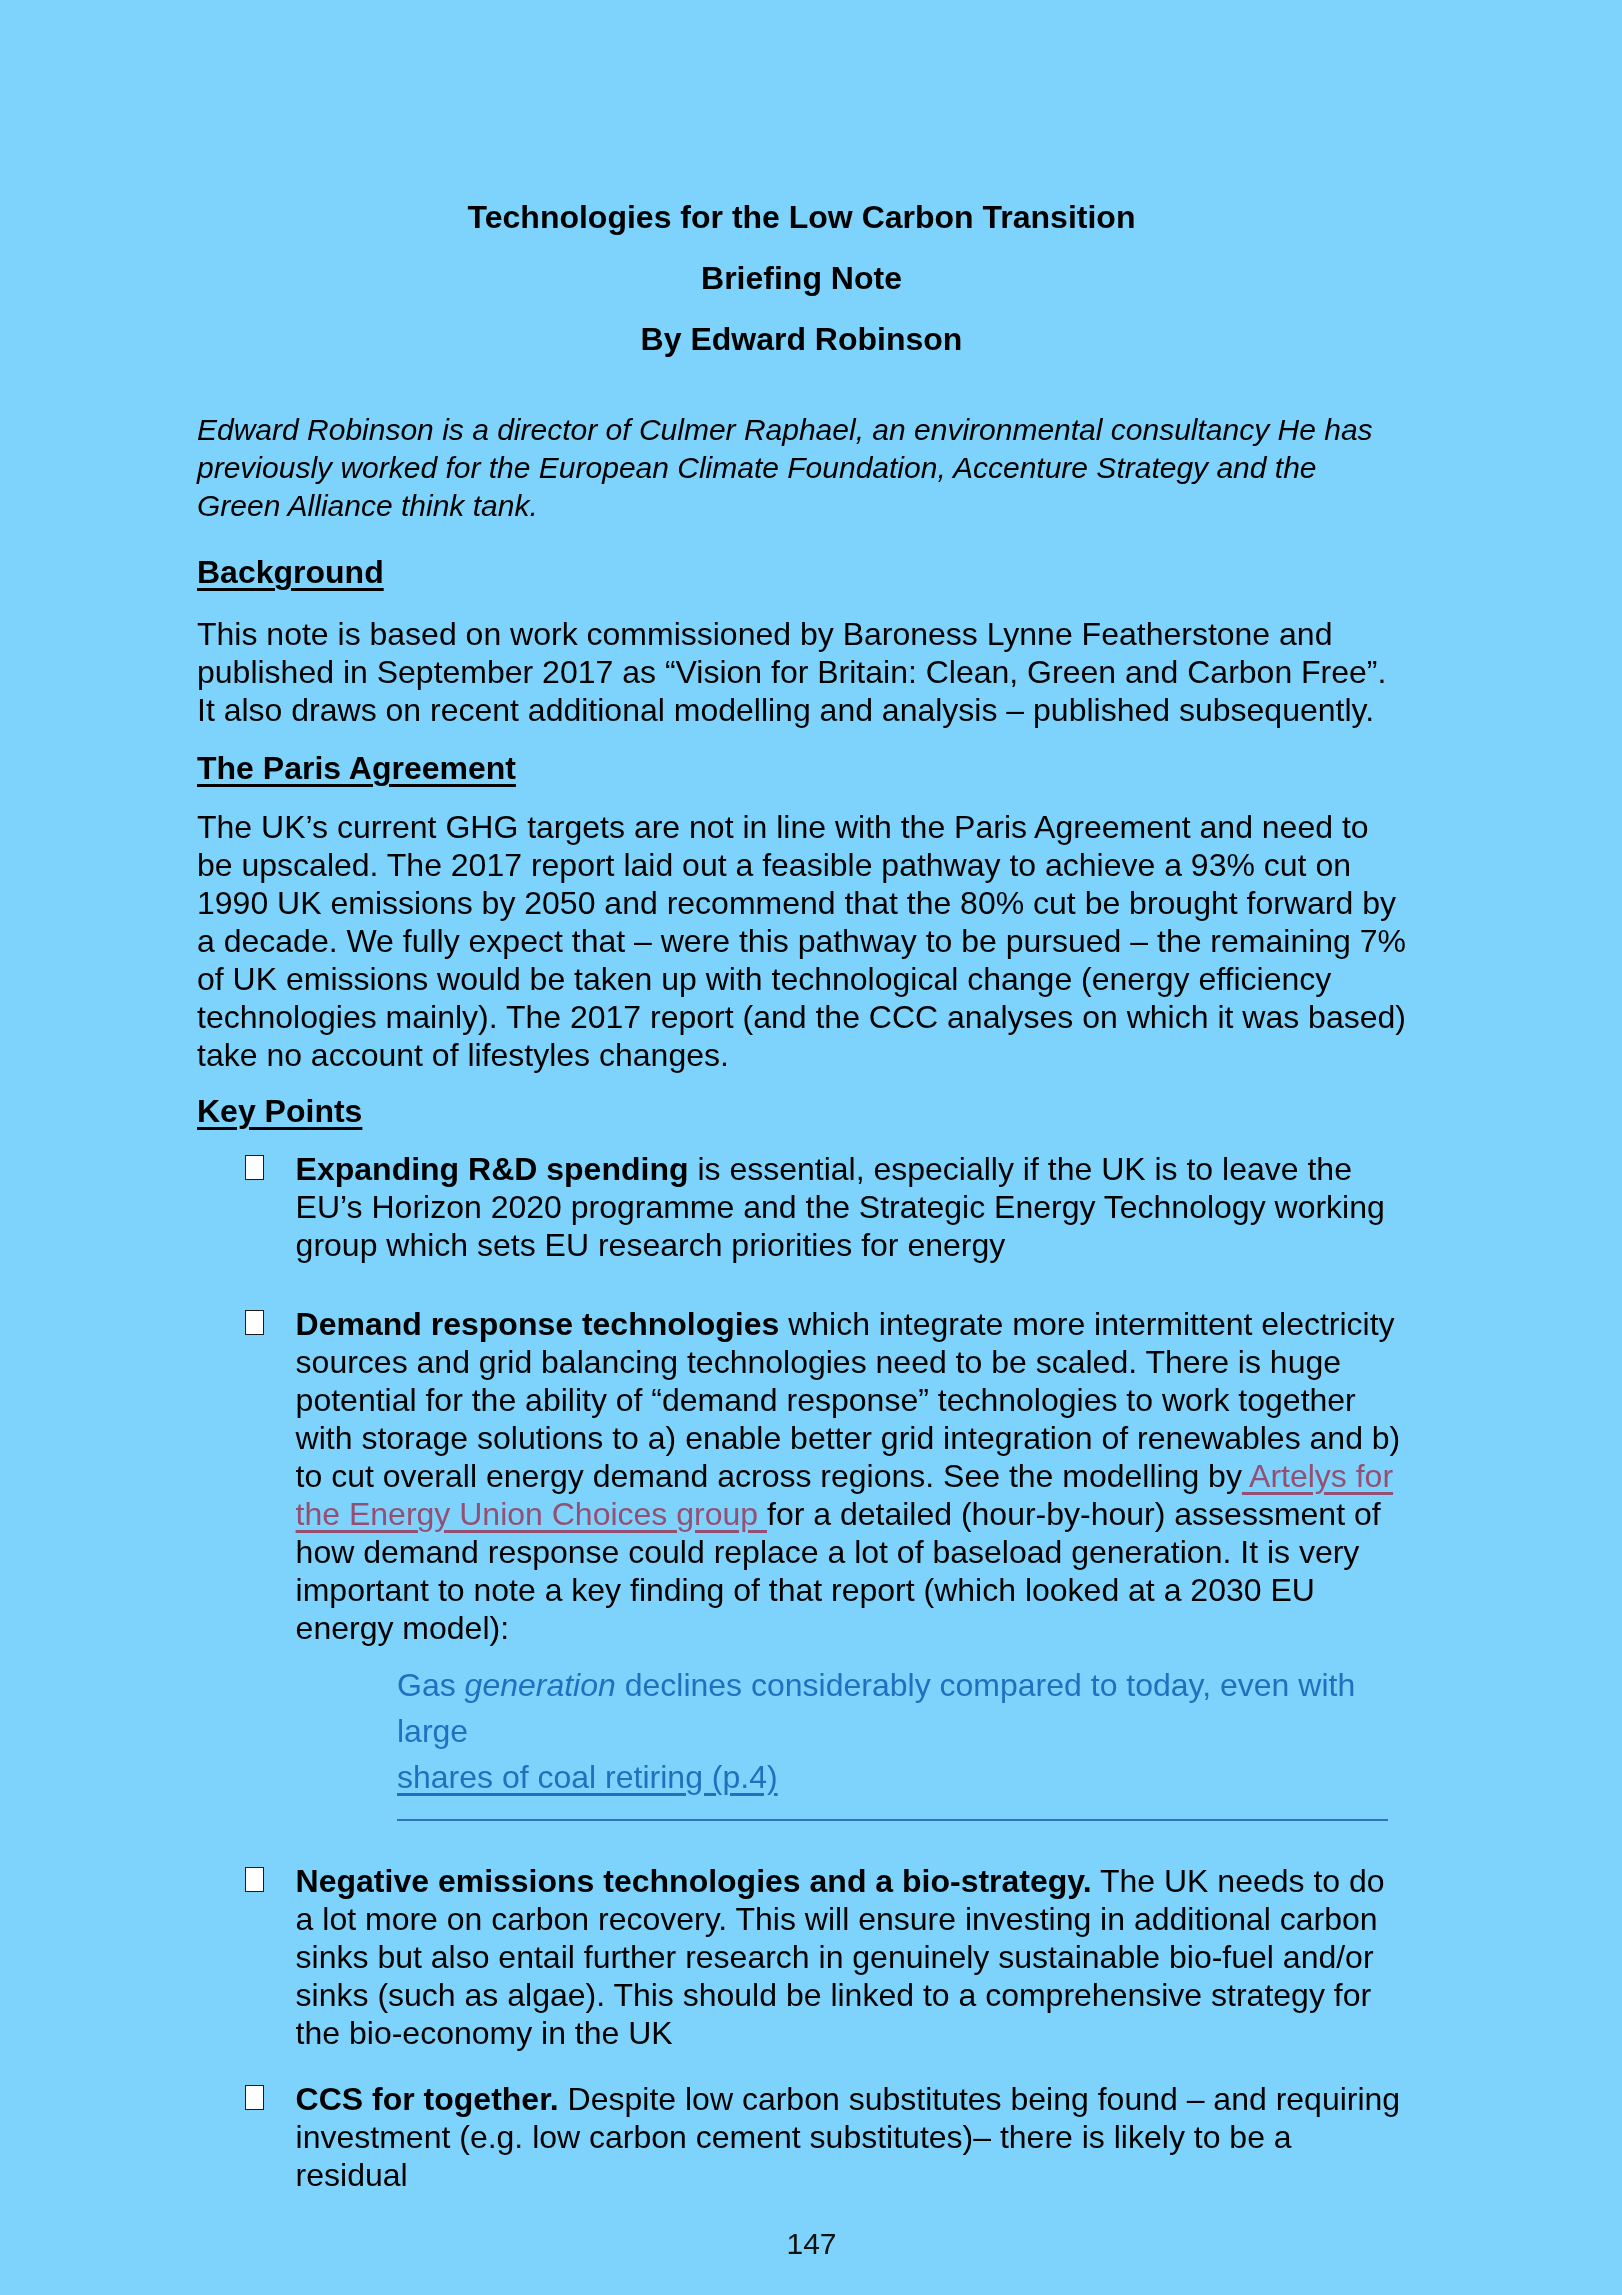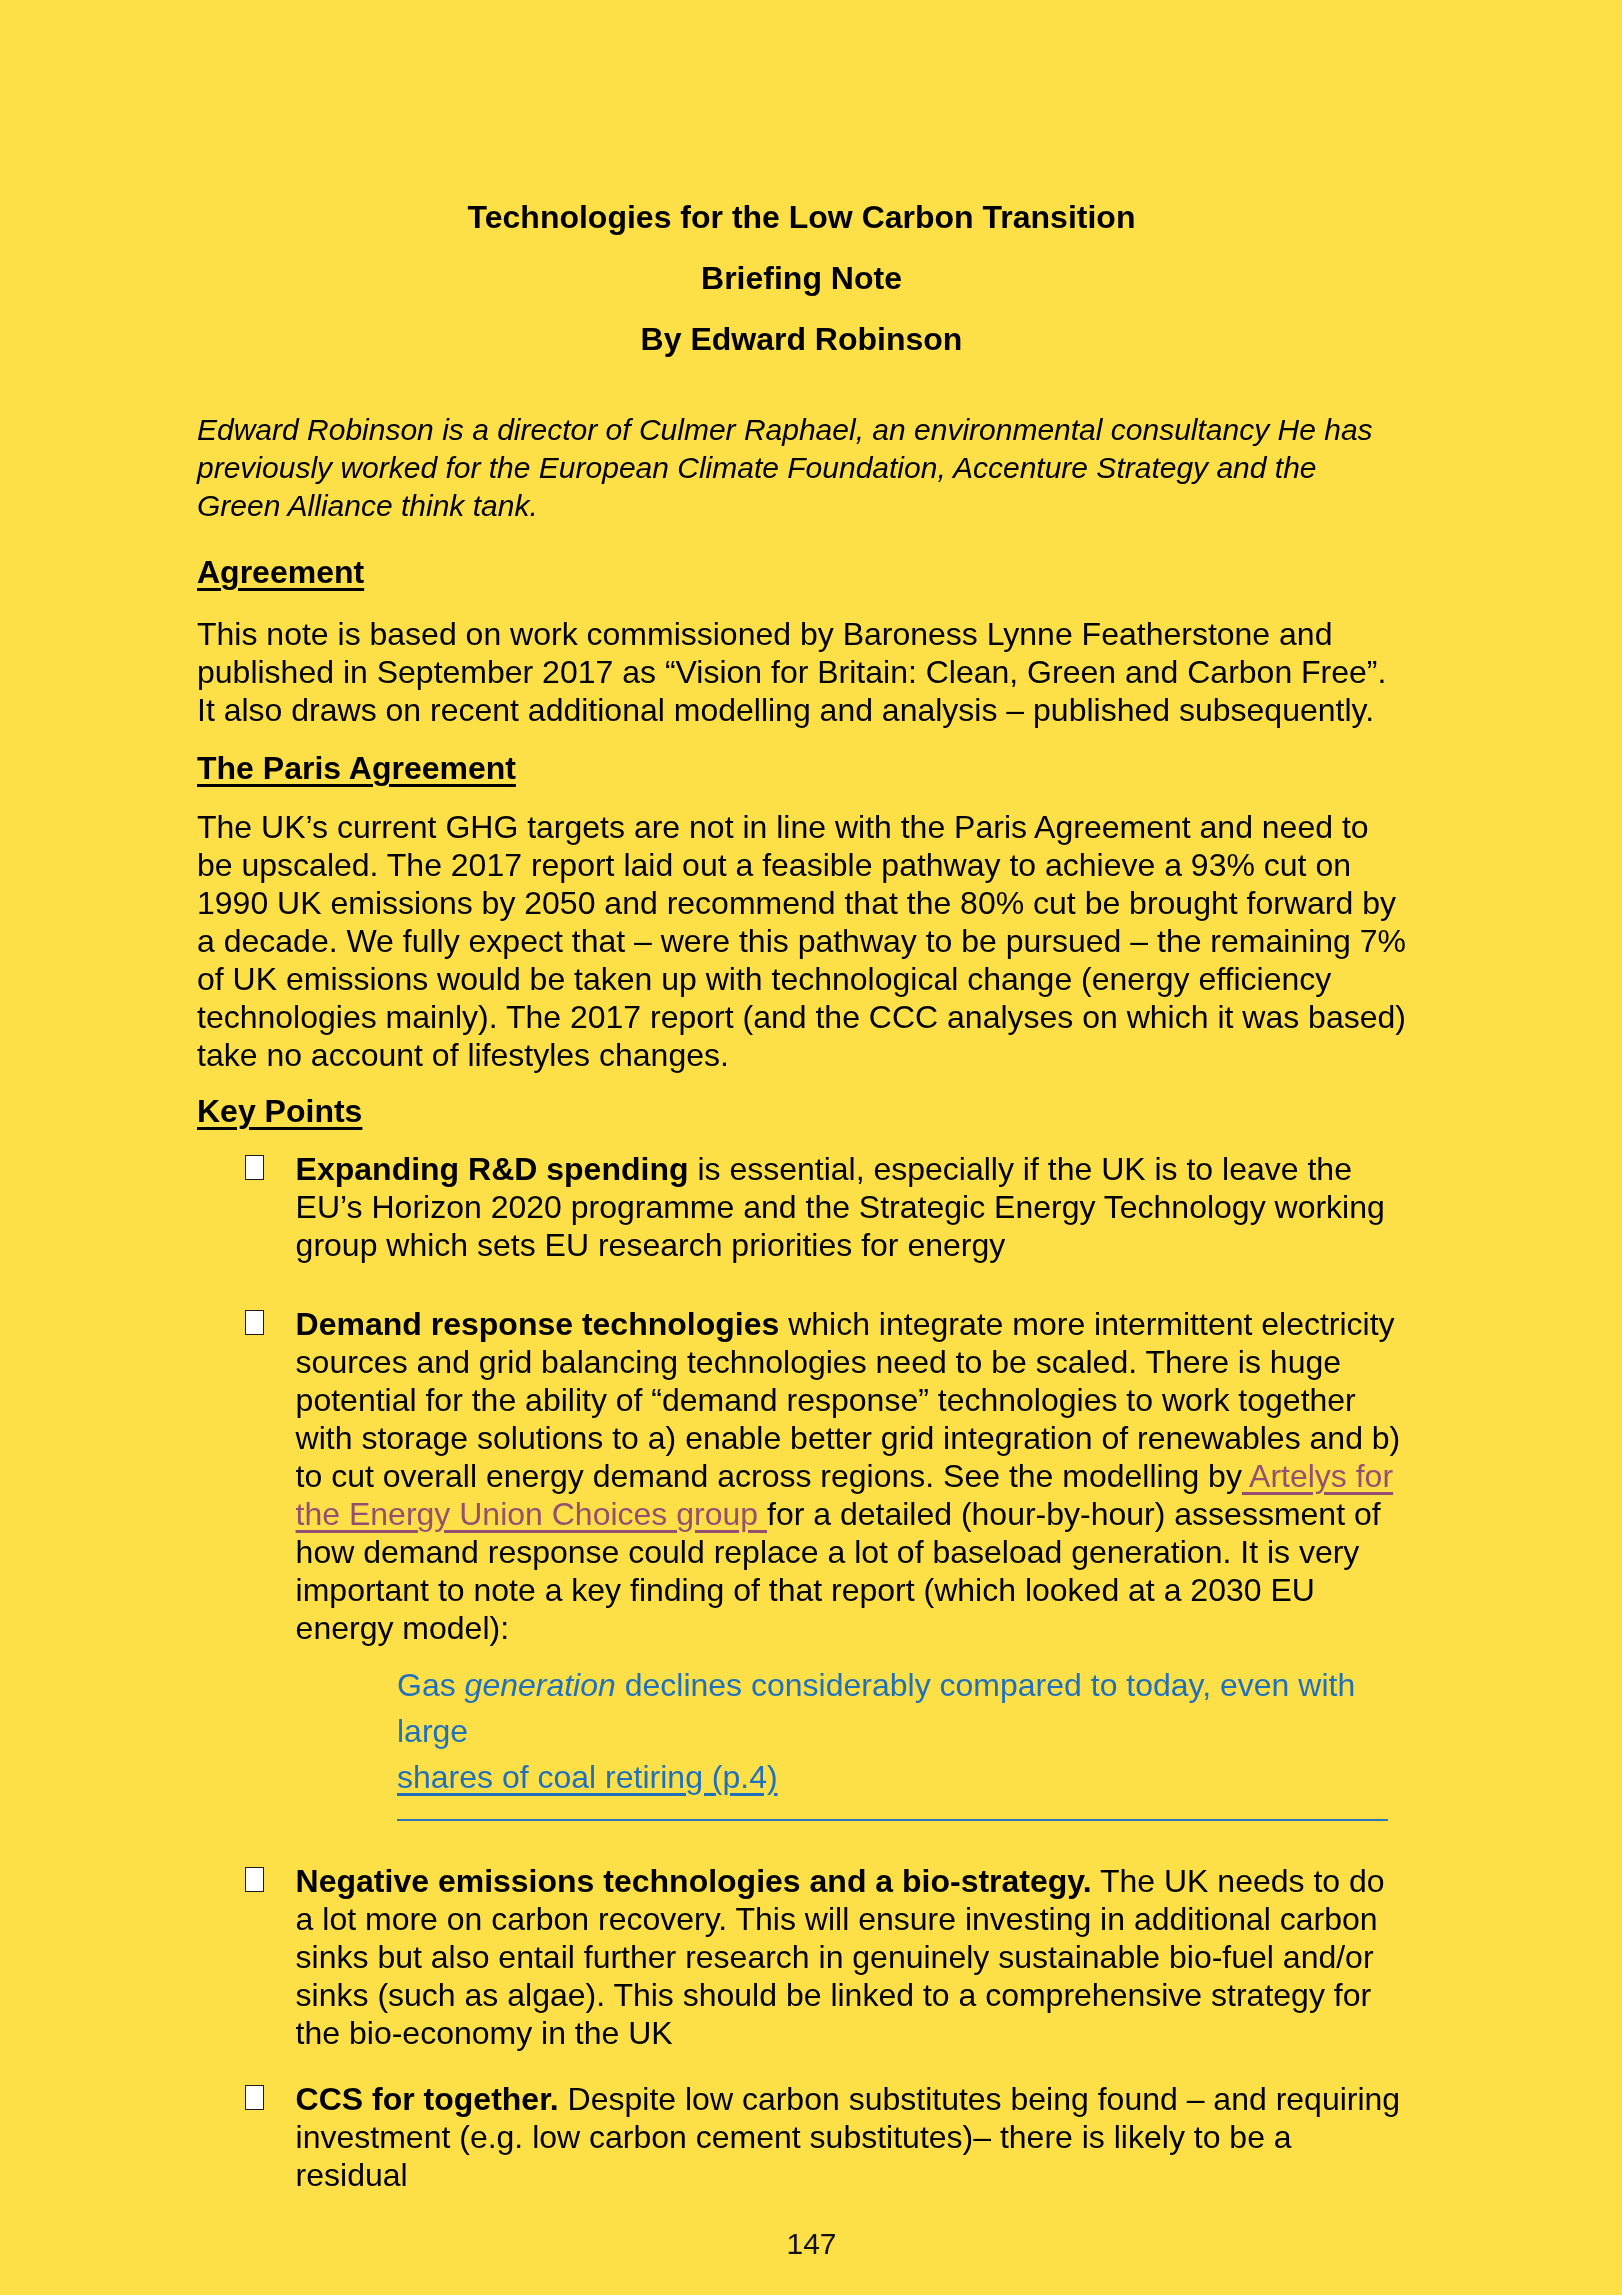--- a/index.html
+++ b/index.html
@@ -1,20 +1,20 @@
 <!DOCTYPE html>
 <html style="font-size:13.5px"><head>
 <meta charset="utf-8">
 <style>
   html, body { margin: 0; padding: 0; background: #ffffff; }
   .page {
     position: relative;
     width: 1623px;
     height: 2295px;
-    background: #fde047;
+    background: #7dd3fc;
     overflow: hidden;
     font-family: "Liberation Sans", sans-serif;
     font-size: 32px;
     line-height: 38px;
     color: #000000;
   }
   .content {
     position: absolute;
     left: 197px;
     top: 0;
@@ -106,21 +106,21 @@
 
 <div class="page">
   <div class="content">
 
     <h1 class="title c">Technologies for the Low Carbon Transition</h1>
     <h2 class="subtitle c">Briefing Note</h2>
     <h2 class="byline c">By Edward Robinson</h2>
 
     <p class="bio">Edward Robinson is a director of Culmer Raphael, an environmental consultancy He has previously worked for the European Climate Foundation, Accenture Strategy and the Green Alliance think tank.</p>
 
-    <h3 class="heading h-bg">Agreement</h3>
+    <h3 class="heading h-bg">Background</h3>
     <p class="para p-bg">This note is based on work commissioned by Baroness Lynne Featherstone and published in September 2017 as “Vision for Britain: Clean, Green and Carbon Free”. It also draws on recent additional modelling and analysis – published subsequently.</p>
 
     <h3 class="heading h-paris">The Paris Agreement</h3>
     <p class="para p-paris">The UK’s current GHG targets are not in line with the Paris Agreement and need to be upscaled. The 2017 report laid out a feasible pathway to achieve a 93% cut on 1990 UK emissions by 2050 and recommend that the 80% cut be brought forward by a decade. We fully expect that – were this pathway to be pursued – the remaining 7% of UK emissions would be taken up with technological change (energy efficiency technologies mainly). The 2017 report (and the CCC analyses on which it was based) take no account of lifestyles changes.</p>
 
     <h3 class="heading h-kp">Key Points</h3>
 
     <div class="bullet b1">
       <span class="bullet-box"></span>
       <p class="bullet-text"><span class="bold">Expanding R&amp;D spending</span><span> is essential, especially if the UK is to leave the EU’s Horizon 2020 programme and the Strategic Energy Technology working group which sets EU research priorities for energy</span></p>

